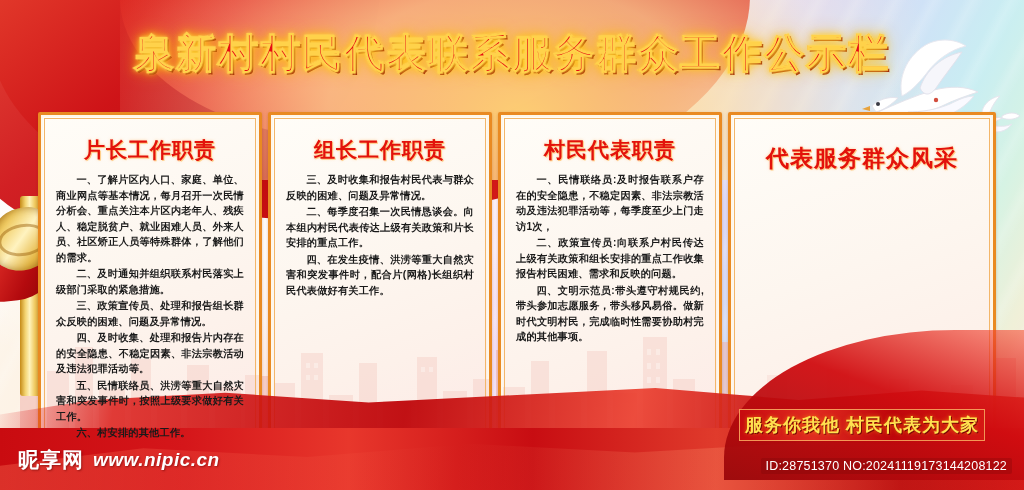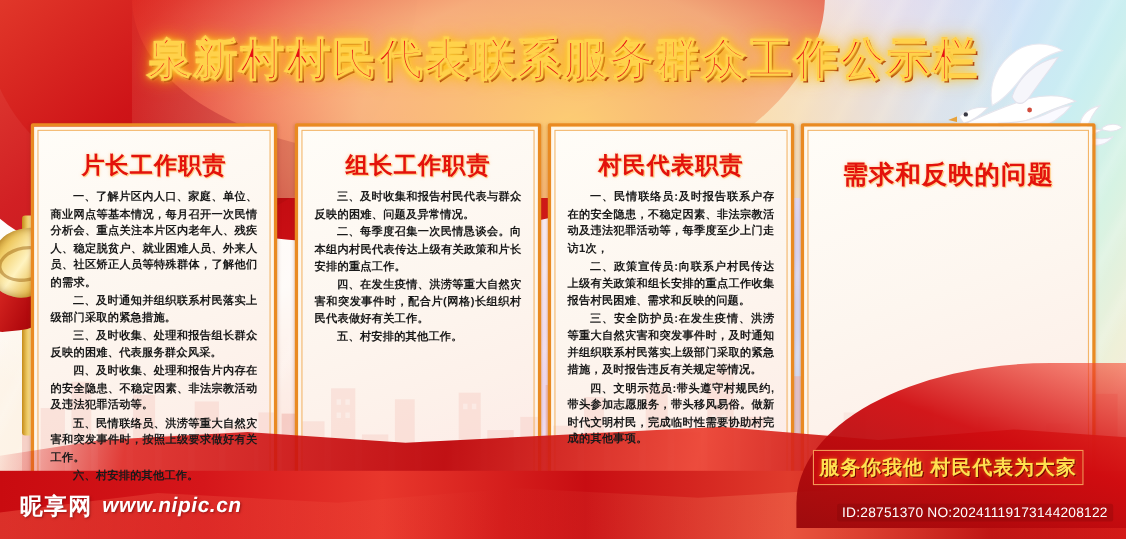--- a/index.html
+++ b/index.html
@@ -212,21 +212,21 @@
   }
   .panel-city {
     position: absolute;
     left: 0; bottom: 0;
     width: 100%; height: 160px;
     opacity: .30;
     pointer-events: none;
   }
   .panel-city svg { width: 100%; height: 100%; display:block; }
 
-  #panel-1 { left: 28px;  width: 218px; }
+  #panel-1 { left: 38px;  width: 218px; }
   #panel-2 { left: 268px; width: 218px; }
   #panel-3 { left: 498px; width: 218px; }
   #panel-4 { left: 728px; width: 262px; }
 
   .panel-title {
     position: relative;
     text-align: center;
     font-size: 21px;
     font-weight: 700;
     color: #e3120b;
@@ -427,21 +427,21 @@
           <rect x="174" y="96" width="26" height="64"></rect>
             <rect x="204" y="84" width="14" height="76"></rect>
         </g>
       </svg>
     </div>
     <div class="panel-inner">
       <div class="panel-title">片长工作职责</div>
       <div class="panel-body">
         <p>一、了解片区内人口、家庭、单位、商业网点等基本情况，每月召开一次民情分析会、重点关注本片区内老年人、残疾人、稳定脱贫户、就业困难人员、外来人员、社区矫正人员等特殊群体，了解他们的需求。</p>
         <p>二、及时通知并组织联系村民落实上级部门采取的紧急措施。</p>
-        <p>三、及时收集、处理和报告组长群众反映的困难、代表服务群众风采。</p>
+        <p>三、政策宣传员、处理和报告组长群众反映的困难、问题及异常情况。</p>
         <p>四、及时收集、处理和报告片内存在的安全隐患、不稳定因素、非法宗教活动及违法犯罪活动等。</p>
         <p>五、民情联络员、洪涝等重大自然灾害和突发事件时，按照上级要求做好有关工作。</p>
         <p>六、村安排的其他工作。</p>
       </div>
     </div>
   </div>
 
   <div class="panel" id="panel-2">
     <div class="panel-city">
       <svg viewBox="0 0 218 160" preserveAspectRatio="none">
@@ -464,21 +464,20 @@
             <rect x="158" y="76" width="4" height="5"></rect>
         </g>
       </svg>
     </div>
     <div class="panel-inner">
       <div class="panel-title">组长工作职责</div>
       <div class="panel-body">
         <p>三、及时收集和报告村民代表与群众反映的困难、问题及异常情况。</p>
         <p>二、每季度召集一次民情恳谈会。向本组内村民代表传达上级有关政策和片长安排的重点工作。</p>
         <p>四、在发生疫情、洪涝等重大自然灾害和突发事件时，配合片(网格)长组织村民代表做好有关工作。</p>
-        <p>五、村安排的其他工作。</p>
       </div>
     </div>
   </div>
 
   <div class="panel" id="panel-3">
     <div class="panel-city">
       <svg viewBox="0 0 218 160" preserveAspectRatio="none">
         <g fill="#f3bdb4">
           <rect x="2" y="96" width="22" height="64"></rect>
             <rect x="30" y="70" width="18" height="90"></rect>
@@ -497,21 +496,20 @@
           <rect x="146" y="86" width="4" height="6"></rect>
             <rect x="155" y="86" width="4" height="6"></rect>
         </g>
       </svg>
     </div>
     <div class="panel-inner">
       <div class="panel-title">村民代表职责</div>
       <div class="panel-body">
         <p>一、民情联络员:及时报告联系户存在的安全隐患，不稳定因素、非法宗教活动及违法犯罪活动等，每季度至少上门走访1次，</p>
         <p>二、政策宣传员:向联系户村民传达上级有关政策和组长安排的重点工作收集报告村民困难、需求和反映的问题。</p>
-        <p>三、安全防护员:在发生疫情、洪涝等重大自然灾害和突发事件时，及时通知并组织联系村民落实上级部门采取的紧急措施，及时报告违反有关规定等情况。</p>
         <p>四、文明示范员:带头遵守村规民约,带头参加志愿服务，带头移风易俗。做新时代文明村民，完成临时性需要协助村完成的其他事项。</p>
       </div>
     </div>
   </div>
 
   <div class="panel" id="panel-4">
     <div class="panel-city">
       <svg viewBox="0 0 262 160" preserveAspectRatio="none">
         <g fill="#f6cdc6">
           <rect x="6" y="104" width="24" height="56"></rect>
@@ -519,21 +517,21 @@
           <rect x="62" y="112" width="26" height="48"></rect>
             <rect x="96" y="78" width="22" height="82"></rect>
           <rect x="126" y="108" width="24" height="52"></rect>
             <rect x="158" y="88" width="20" height="72"></rect>
           <rect x="186" y="116" width="26" height="44"></rect>
             <rect x="220" y="94" width="22" height="66"></rect>
         </g>
       </svg>
     </div>
     <div class="panel-inner">
-      <div class="panel-title">需求和反映的问题</div>
+      <div class="panel-title">代表服务群众风采</div>
     </div>
     <div class="slogan">
       <span>服务你我他  村民代表为大家</span>
     </div>
   </div>
 
   <div class="red-band-wave"></div>
   <div class="red-band"></div>
   <div class="red-band-wave2"></div>
   <div class="red-right-swoosh"></div>

